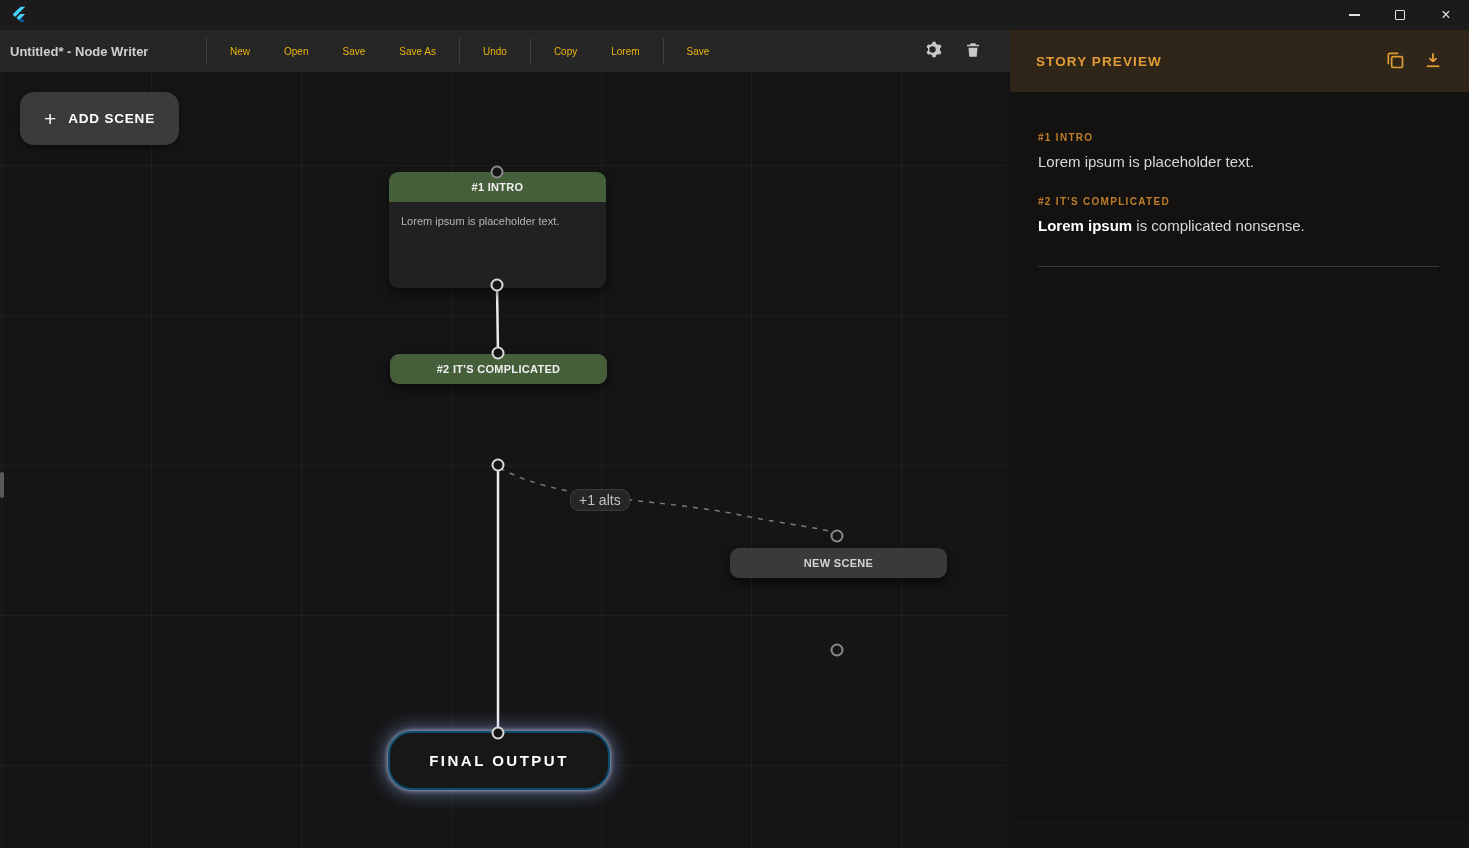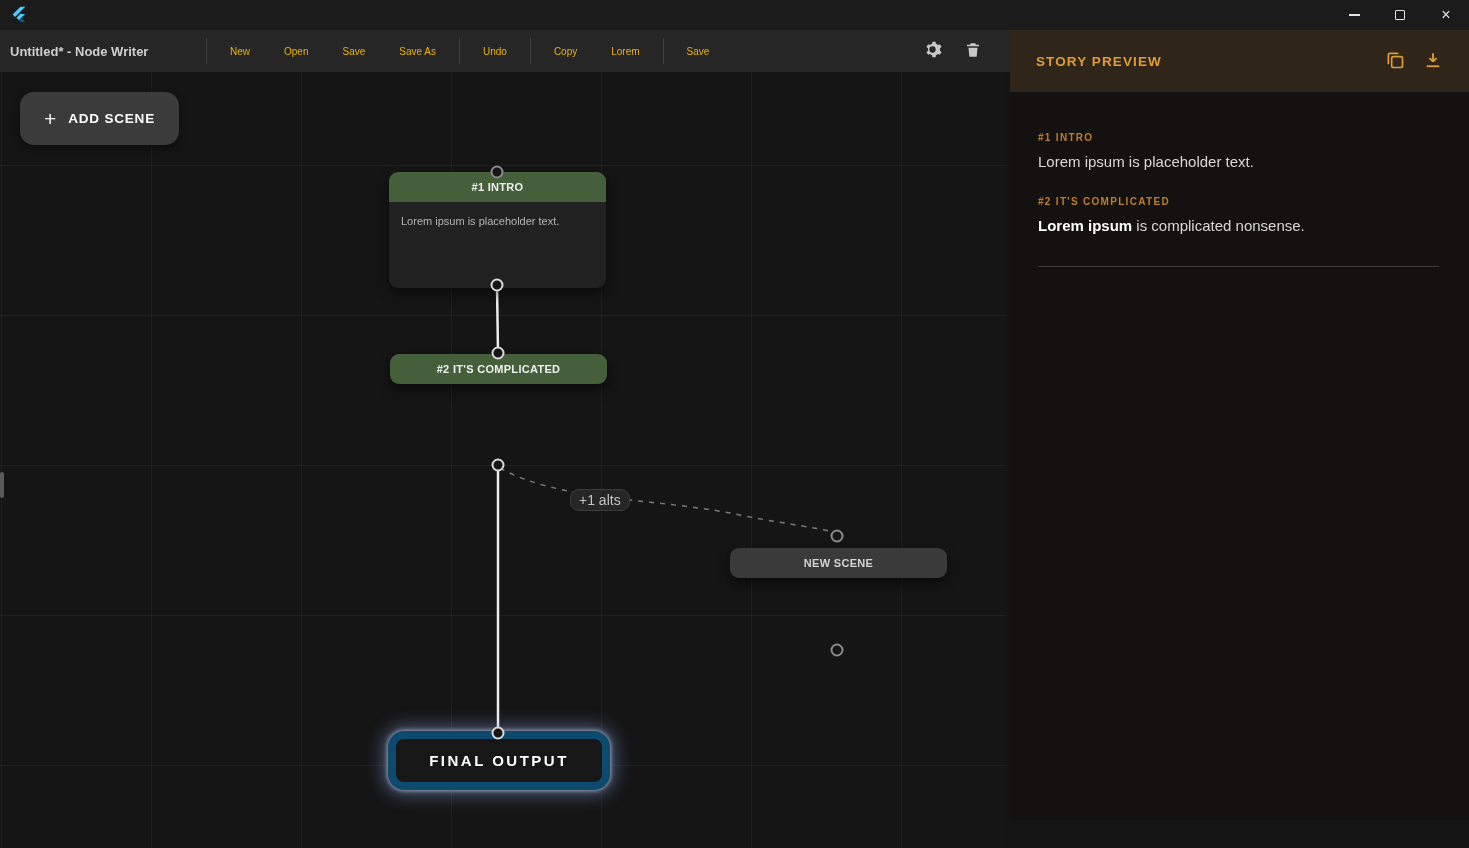--- a/index.html
+++ b/index.html
@@ -57,21 +57,21 @@
   .port { position:absolute; width:13px; height:13px; border-radius:50%;
     background:#161616; transform:translate(-50%,-50%); z-index:3; }
   .port.bright { border:2px solid #d9d9d9; }
   .port.dim    { border:2px solid #8a8a8a; }
 
   .edge-chip { position:absolute; left:570px; top:489px; z-index:2;
     background:#262626; border:1px solid #3c3c3c; border-radius:9px;
     padding:2px 8px; font-size:14px; color:#c2c2c2; }
 
   .final-node { position:absolute; left:388px; top:731px; width:222px; height:59px;
-    border-radius:16px; background:#171717; border:8px solid #0c4a6e; z-index:2;
+    border-radius:24px; background:#171717; border:2px solid #0c4a6e; z-index:2;
     display:flex; align-items:center; justify-content:center; color:#fff;
     font-size:15px; font-weight:bold; letter-spacing:2.5px;
     box-shadow:0 0 18px 4px rgba(150,180,255,.45), 0 0 5px rgba(255,255,255,.75); }
 
   .canvas-scrollbar { position:absolute; left:0; top:472px; width:4px; height:26px;
     background:#5a5a5a; border-radius:2px; z-index:4; }
 
   
   .panel { position:absolute; left:1010px; top:30px; width:459px; height:790px;
     background:#141210; z-index:5; }

